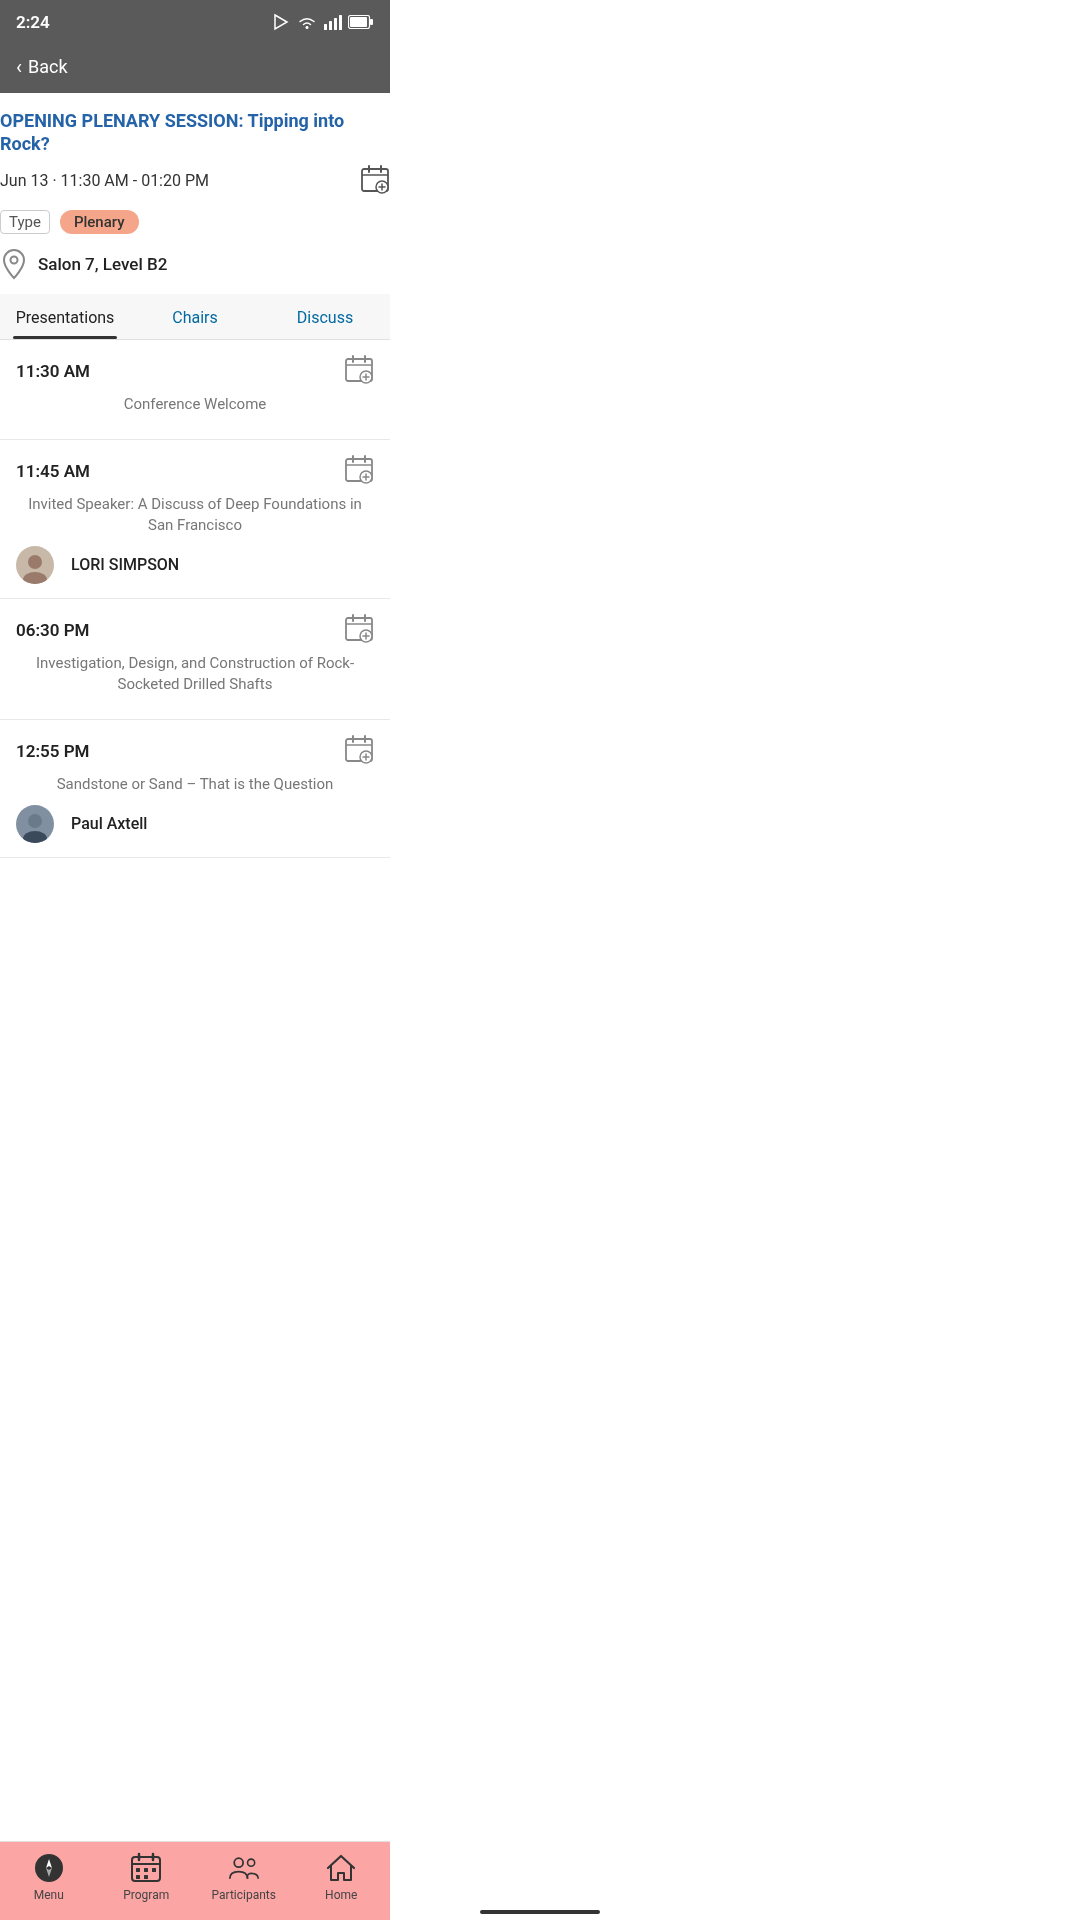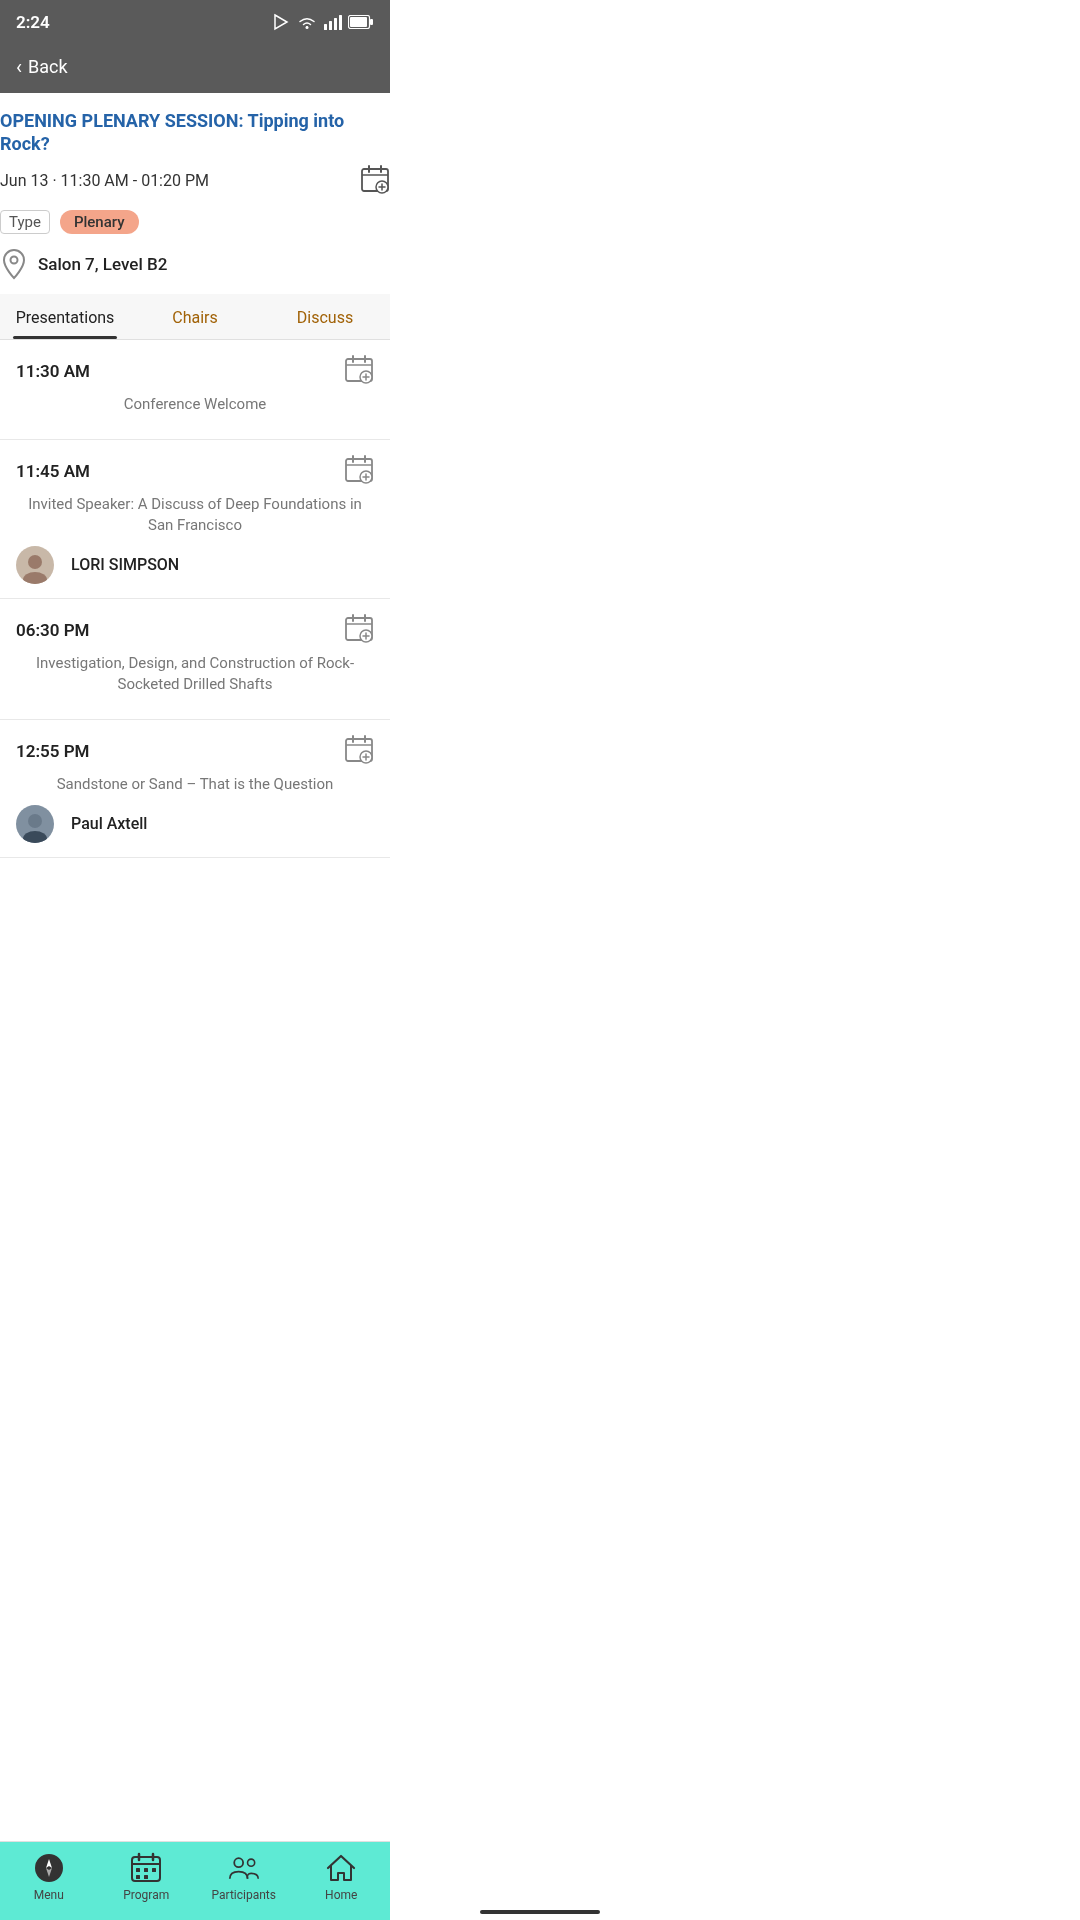--- a/index.html
+++ b/index.html
@@ -122,21 +122,21 @@
       display: flex;
       border-bottom: 1px solid #e0e0e0;
       background: #f7f7f7;
       margin: 0 -0px;
     }
     .tab {
       flex: 1;
       text-align: center;
       padding: 14px 0 12px;
       font-size: 16px;
-      color: #a16207;
+      color: #0369a1;
       cursor: pointer;
       position: relative;
     }
     .tab.active {
       color: #222;
     }
     .tab.active::after {
       content: '';
       position: absolute;
       bottom: 0;
@@ -202,21 +202,21 @@
       width: 30px;
       height: 30px;
     }
 
     
     .bottom-nav {
       position: fixed;
       bottom: 0;
       left: 0;
       width: 390px;
-      background: #5eead4;
+      background: #fca5a5;
       border-top: 1px solid #e0e0e0;
       display: flex;
       align-items: center;
       justify-content: space-around;
       padding: 10px 0 18px;
     }
     .nav-item {
       display: flex;
       flex-direction: column;
       align-items: center;

